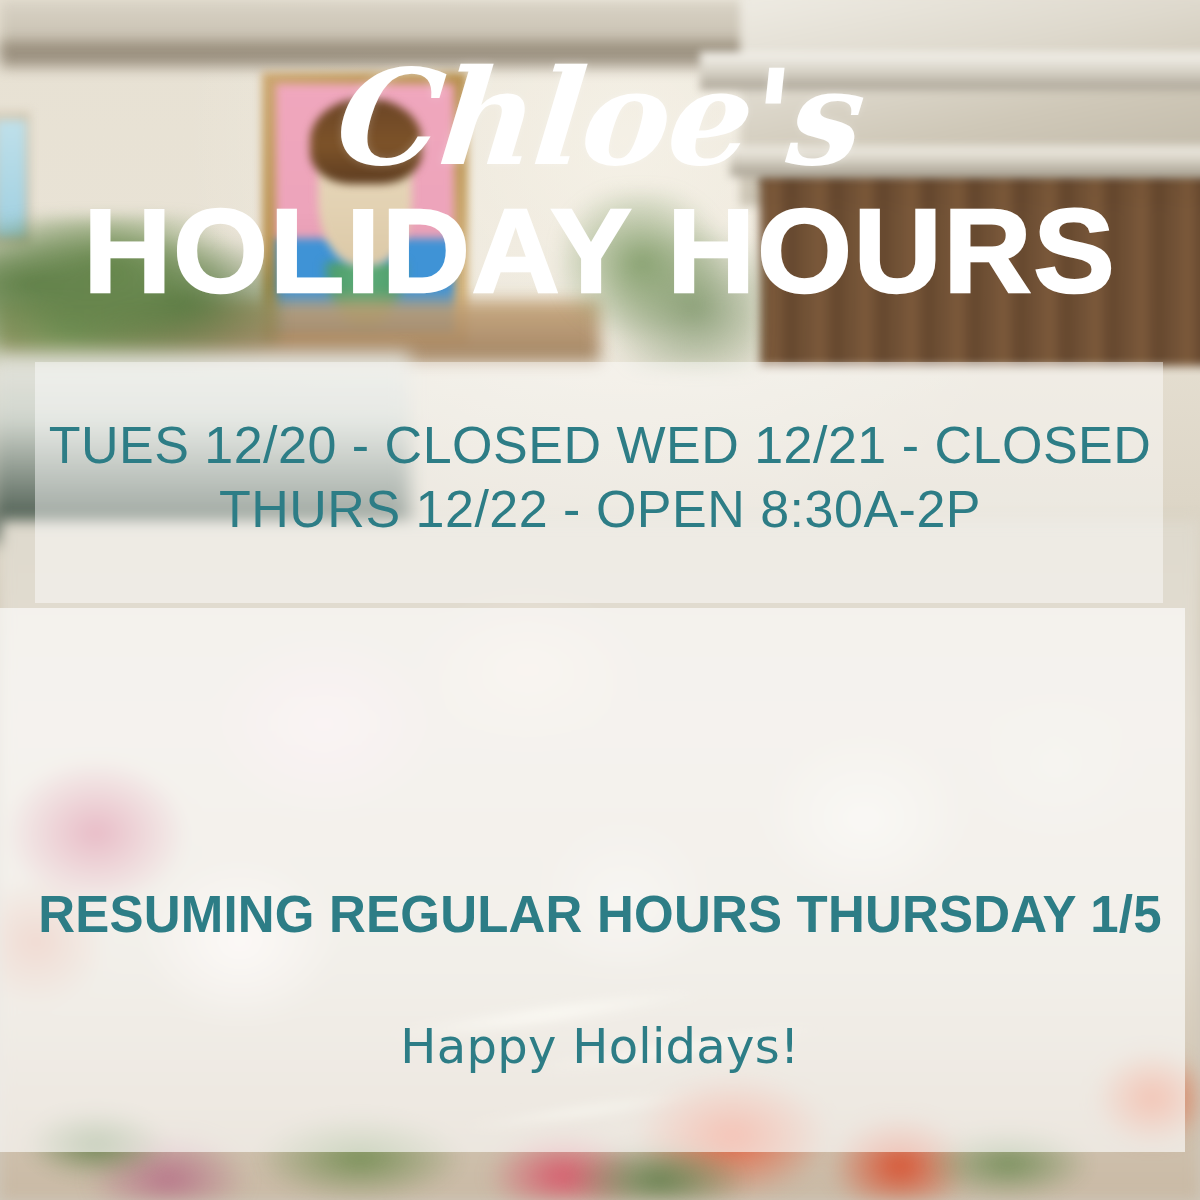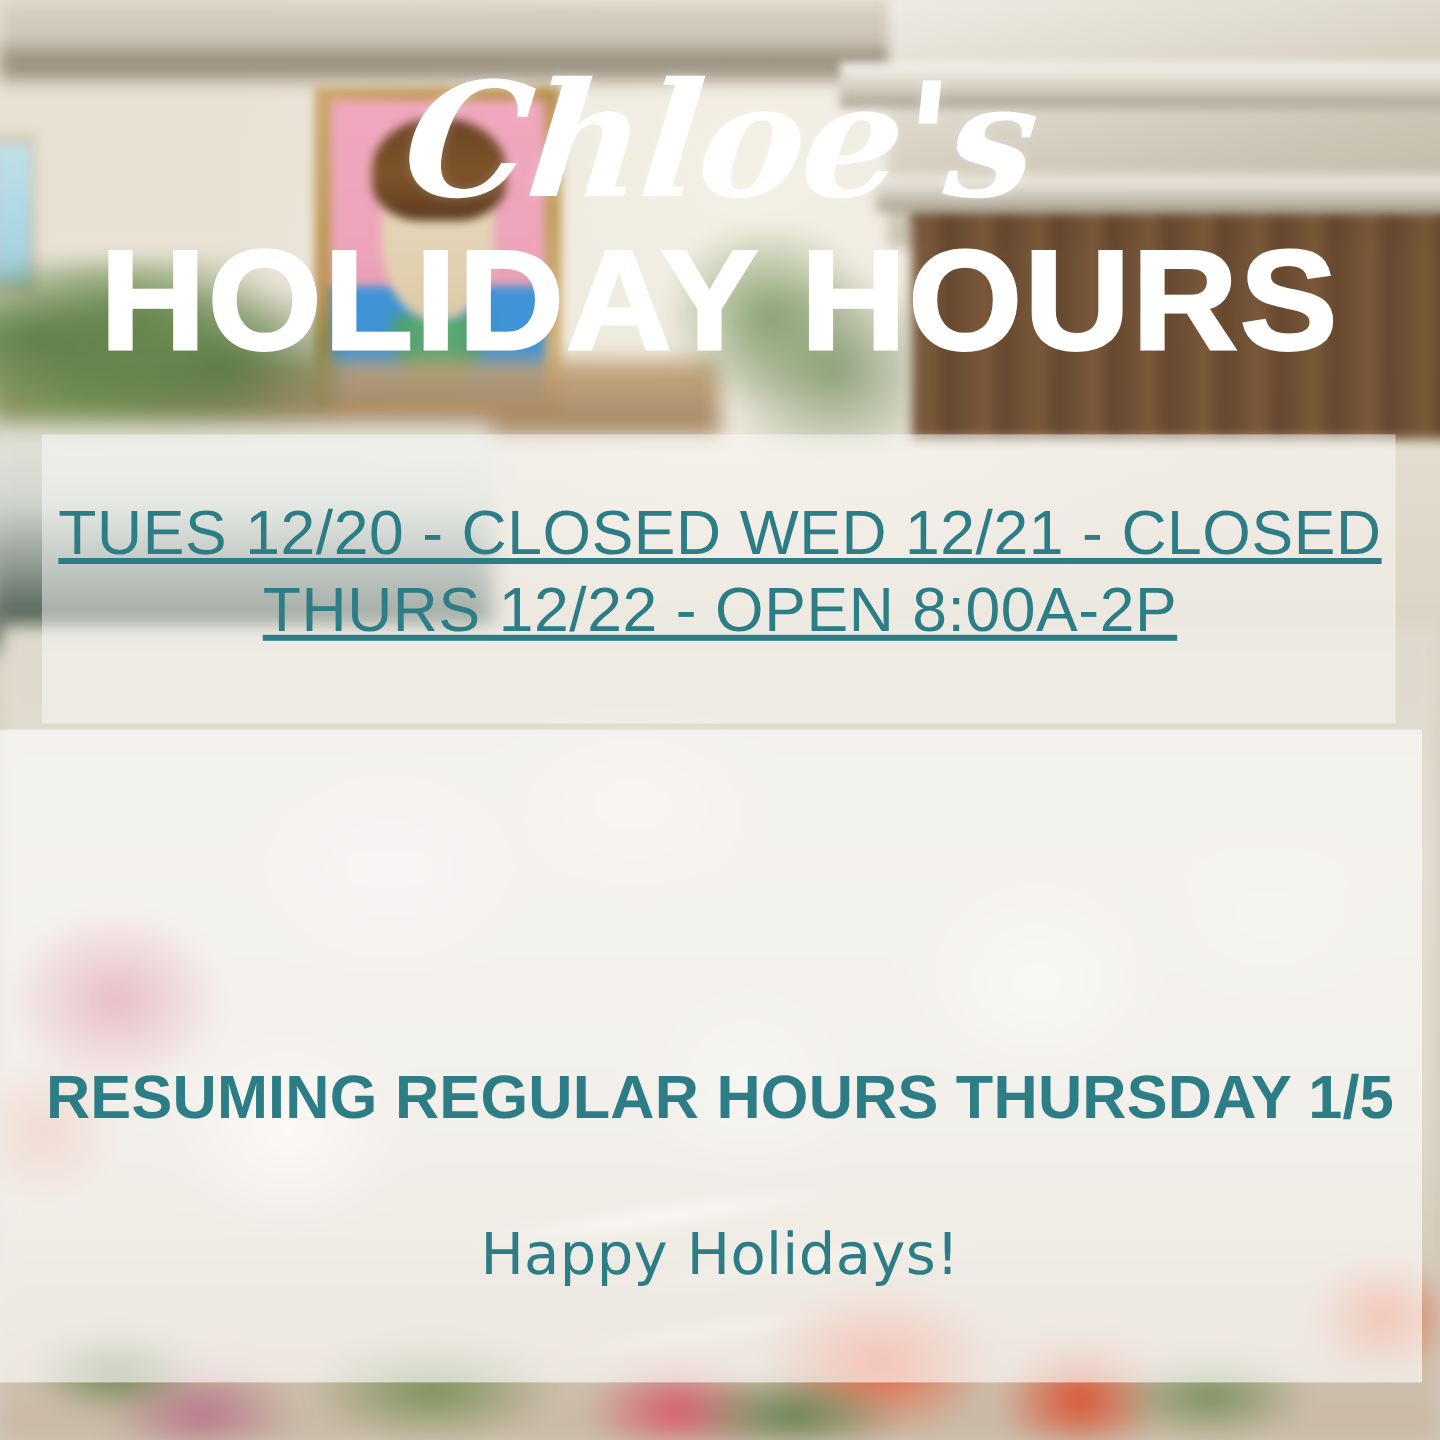--- a/index.html
+++ b/index.html
@@ -233,21 +233,20 @@
     letter-spacing:2px;
     transform:scaleX(1.03);
     -webkit-text-stroke:2.5px #ffffff;
   }
 
   
   .hours-block {
     position:absolute; left:0; top:414px; width:1200px;
     text-align:center;
     color:#2d7d86;
-    text-decoration:underline;
   }
   .hours-line {
     font-family:"Liberation Sans Narrow","Liberation Sans", sans-serif;
     font-weight:400;
     font-size:52px;
     line-height:1.23;
     letter-spacing:.5px;
     white-space:nowrap;
   }
 
@@ -329,21 +328,21 @@
   <div class="panel-bottom"></div>
 
   <div class="content">
 
     <div class="logo-script">Chloe's</div>
 
     <div class="logo-headline">HOLIDAY HOURS</div>
 
     <div class="hours-block">
       <div class="hours-line">TUES 12/20  - CLOSED    WED 12/21 - CLOSED</div>
-      <div class="hours-line">THURS 12/22 - OPEN  8:00A-2P</div>
+      <div class="hours-line">THURS 12/22 - OPEN  8:30A-2P</div>
     </div>
 
 
     <div class="resume-block">
       <div class="resume-line">RESUMING REGULAR HOURS THURSDAY 1/5</div>
     </div>
 
     <div class="signoff">Happy Holidays!</div>
 
   </div>

